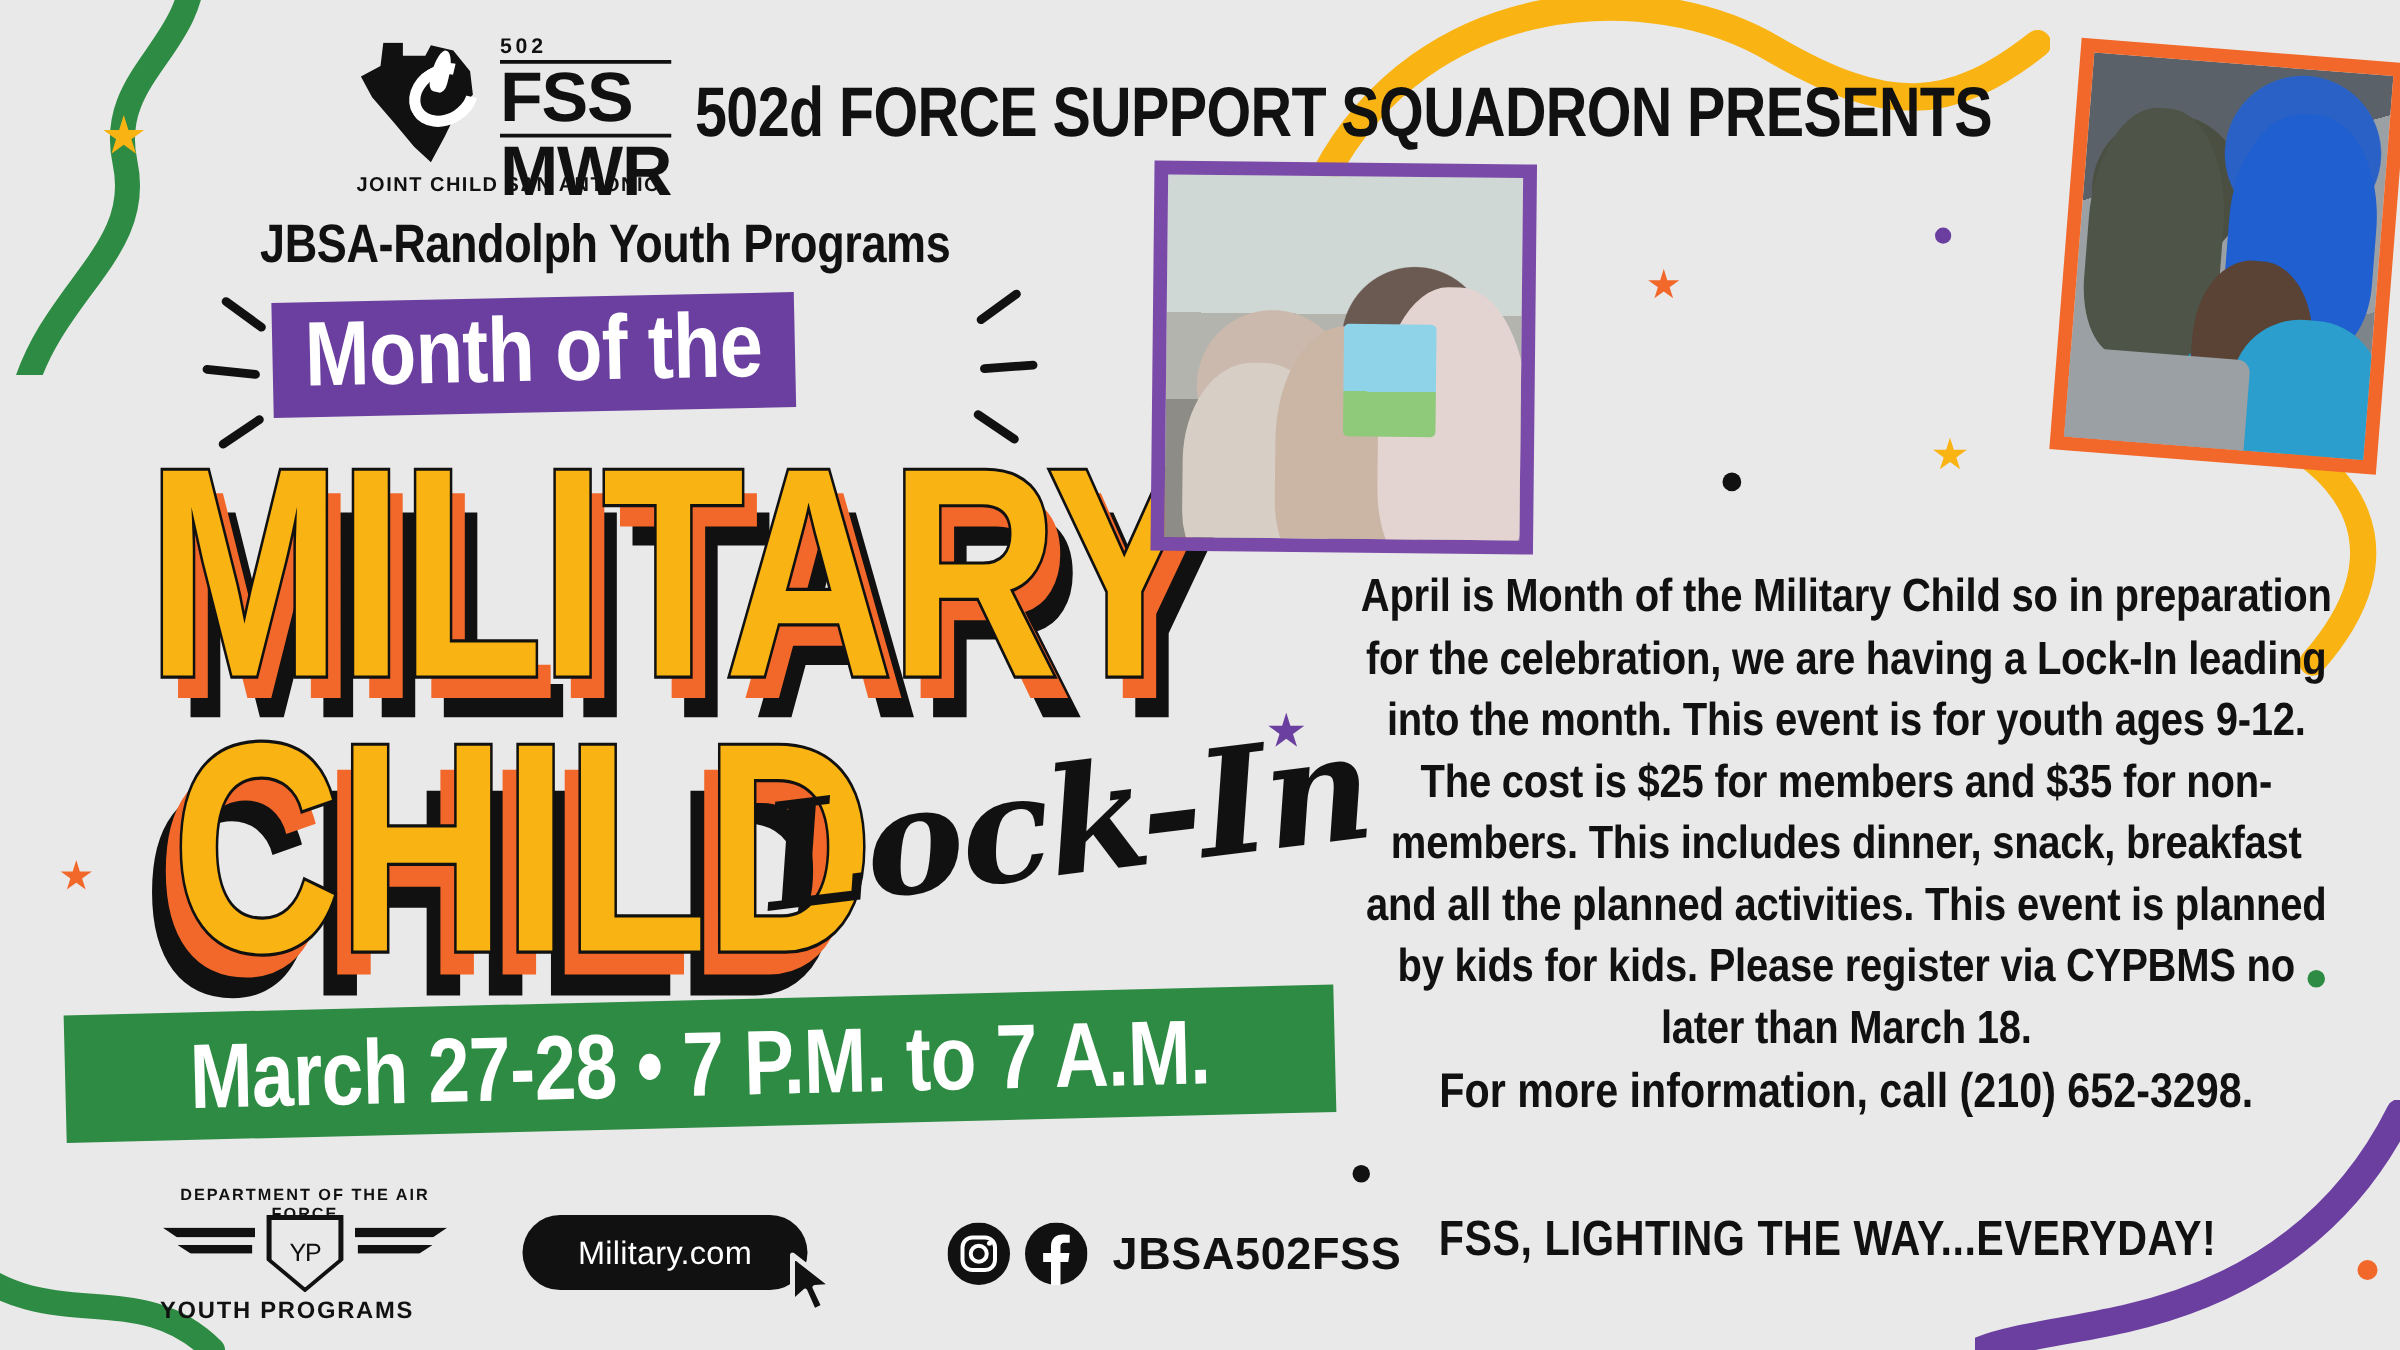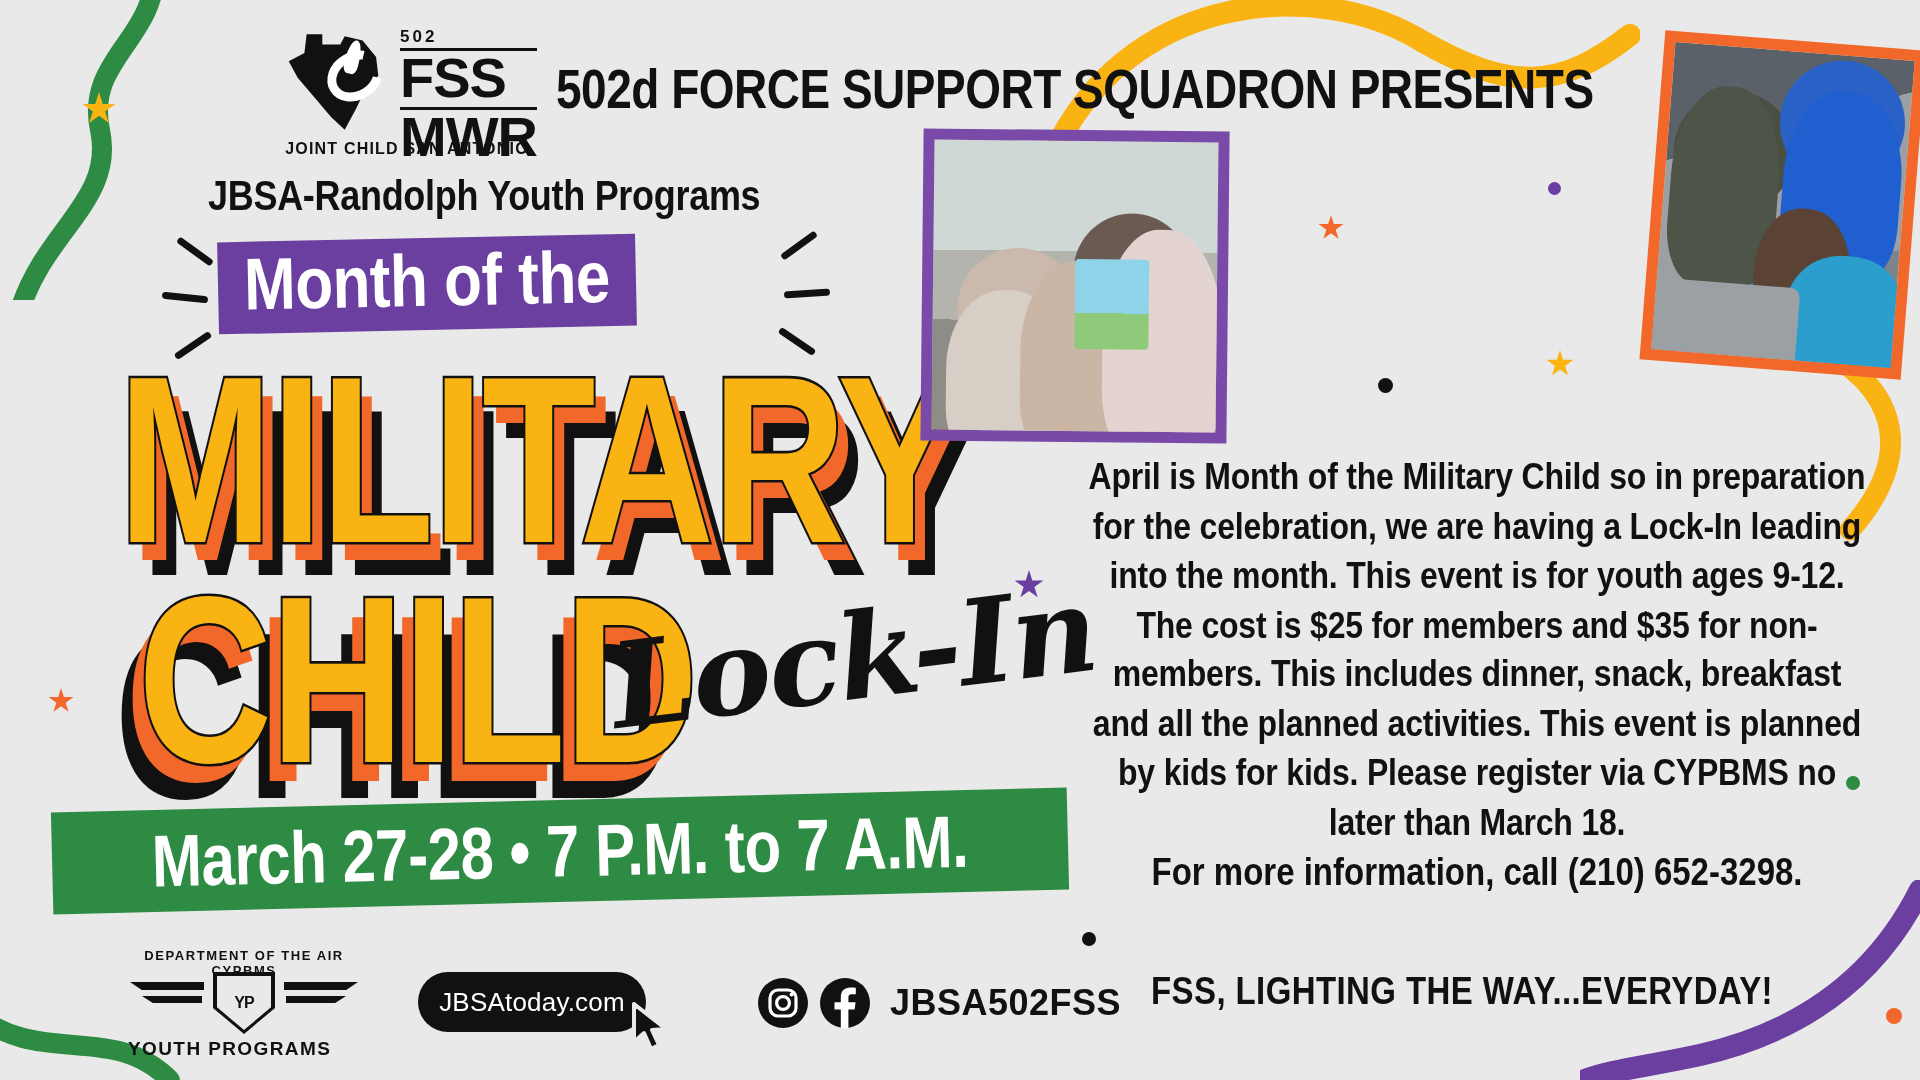--- a/index.html
+++ b/index.html
@@ -133,21 +133,21 @@
   .yp-bottom { text-align:left; font-size:19px; font-weight:bold; color:#111;
     letter-spacing:1.4px; position:absolute; left:0; bottom:0; width:100%; }
   .yp-mid { position:absolute; left:0; top:24px; width:100%; height:62px; }
   .yp-shield { position:absolute; left:50%; top:0; transform:translateX(-50%);
     width:62px; height:62px; background:#111;
     clip-path:polygon(0 0,100% 0,100% 58%,50% 100%,0 58%); }
   .yp-shield-in { position:absolute; left:50%; top:4px; transform:translateX(-50%);
     width:54px; height:54px; background:#e9e9e9;
     clip-path:polygon(0 0,100% 0,100% 58%,50% 100%,0 58%);
     display:flex; align-items:center; justify-content:center; }
-  .yp-letters { font-size:16px; font-weight:bold; color:#111; letter-spacing:-1px; line-height:1; }
+  .yp-letters { font-size:20px; font-weight:normal; color:#111; letter-spacing:-1px; line-height:1; }
   .wing { position:absolute; top:10px; height:8px; background:#111; }
   .wing2 { position:absolute; top:24px; height:7px; background:#111; }
 
   .url-pill {
     position:absolute; left:418px; top:972px; width:228px; height:60px;
     background:#111; border-radius:30px; display:flex; align-items:center; justify-content:center;
   }
   .url-pill span { color:#fff; font-size:26px; letter-spacing:.2px; }
   .cursor { position:absolute; left:630px; top:1002px; width:0; height:0; }
   .cursor svg { position:absolute; left:0; top:0; }
@@ -254,36 +254,36 @@
 
   <div class="body-copy">April is Month of the Military Child so in preparation for the celebration, we are having a Lock-In leading into the month. This event is for youth ages 9-12. The cost is $25 for members and $35 for non-members. This includes dinner, snack, breakfast and all the planned activities. This event is planned by kids for kids. Please register via CYPBMS no later than March 18.</div>
   <div class="phone-line">For more information, call (210) 652-3298.</div>
   <div class="tagline">FSS, LIGHTING THE WAY...EVERYDAY!</div>
 
   <div class="date-banner">
     <span class="date-text">March 27-28 • 7 P.M. to 7 A.M.</span>
   </div>
 
   <div class="yp-logo">
-    <div class="yp-top">DEPARTMENT OF THE AIR CYPBMS</div>
+    <div class="yp-top">DEPARTMENT OF THE AIR FORCE</div>
     <div class="yp-mid">
       <div class="wing" style="left:2px;  width:74px;  clip-path:polygon(0 0,100% 0,100% 100%,16% 100%);"></div>
       <div class="wing2" style="left:14px; width:60px;  clip-path:polygon(0 0,100% 0,100% 100%,18% 100%);"></div>
       <div class="wing" style="right:2px; width:74px;  clip-path:polygon(0 0,100% 0,84% 100%,0 100%);"></div>
       <div class="wing2" style="right:14px;width:60px;  clip-path:polygon(0 0,100% 0,82% 100%,0 100%);"></div>
       <div class="yp-shield"></div>
       <div class="yp-shield-in">
         <span class="yp-letters">YP</span>
       </div>
     </div>
     <div class="yp-bottom">YOUTH PROGRAMS</div>
   </div>
 
   <div class="url-pill">
-    <span>JBSAtoday.com</span>
+    <span>Military.com</span>
   </div>
   <div class="cursor">
     <svg width="44" height="52" viewBox="0 0 44 52">
       <path d="M4 2 L4 40 L14 31 L21 47 L29 43 L22 28 L36 27 Z" fill="#111" stroke="#e9e9e9" stroke-width="4" stroke-linejoin="round"></path>
     </svg>
   </div>
 
   <div class="social">
     <svg class="ig" viewBox="0 0 50 50">
       <circle cx="25" cy="25" r="25" fill="#111"></circle>

